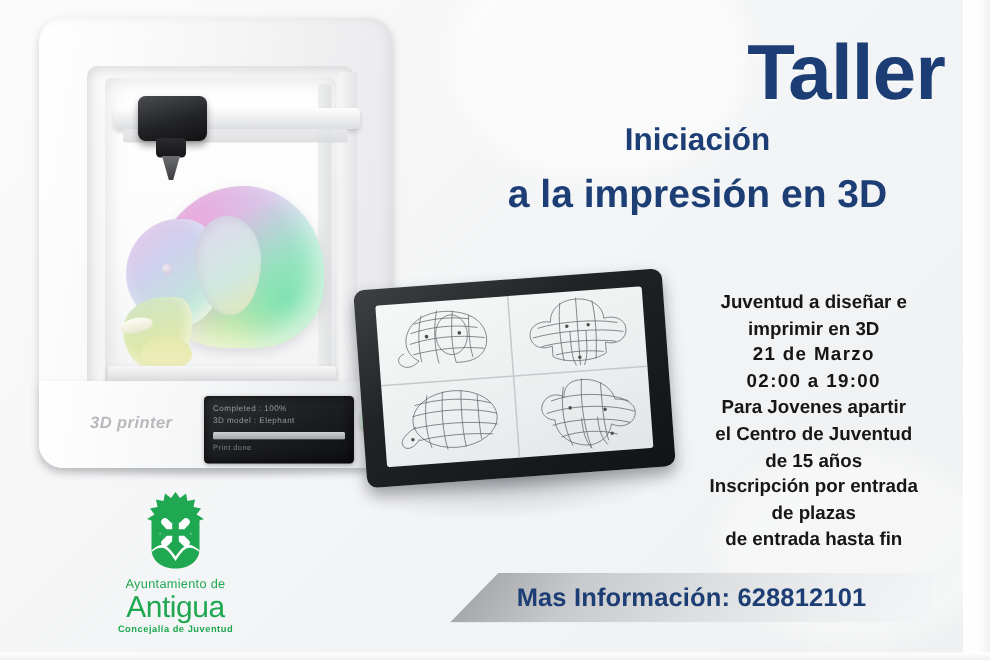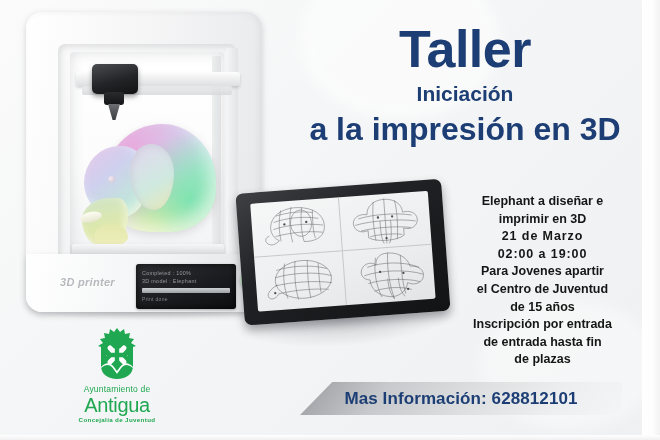--- a/index.html
+++ b/index.html
@@ -125,23 +125,23 @@
     overflow:hidden;display:grid;grid-template-columns:1fr 1fr;grid-template-rows:1fr 1fr;}
   .vp{position:relative;border-right:1px solid #c6c9cb;border-bottom:1px solid #c6c9cb;
     overflow:hidden;}
   .vp:nth-child(2),.vp:nth-child(4){border-right:none;}
   .vp:nth-child(3),.vp:nth-child(4){border-bottom:none;}
   .vp svg{position:absolute;left:0;top:0;width:100%;height:100%;}
 
   
   #title-block{position:absolute;left:300px;top:22px;width:330px;text-align:center;}
   .t-main{font-weight:700;font-size:52px;line-height:54px;color:#1c3e74;
-    letter-spacing:-.5px;text-shadow:0 1px 0 rgba(255,255,255,.6);}
+    letter-spacing:-.5px;text-shadow:0 1px 0 rgba(255,255,255,.6);text-align:right;}
   .t-sub1{font-weight:700;font-size:21px;line-height:36px;color:#1c3e74;}
-  .t-sub2{font-weight:700;font-size:32px;line-height:34px;color:#1c3e74;}
+  .t-sub2{font-weight:700;font-size:26px;line-height:34px;color:#1c3e74;}
 
   #body-block{position:absolute;left:455px;top:193px;width:175px;text-align:center;
     color:#161616;font-weight:700;font-size:12.5px;line-height:17.6px;}
   #body-block .sp{letter-spacing:.9px;}
 
   
   #banner{position:absolute;left:300px;top:382px;width:322px;height:33px;
     background:linear-gradient(125deg,#9a9ca1 0%,#c7c9cc 26%,#dcdee0 52%,#eceef0 78%,#f4f5f6 100%);
     clip-path:polygon(10% 0,100% 0,100% 100%,0 100%);}
   #banner-text{position:absolute;left:300px;top:382px;width:322px;height:33px;
@@ -265,30 +265,30 @@
     </div>
   </div>
 
   <div id="title-block">
     <div class="t-main">Taller</div>
     <div class="t-sub1">Iniciación</div>
     <div class="t-sub2">a la impresión en 3D</div>
   </div>
 
   <div id="body-block">
-    <div>Elephant a diseñar e</div>
+    <div>Juventud a diseñar e</div>
     <div>imprimir en 3D</div>
     <div class="sp">21  de  Marzo</div>
     <div class="sp">02:00  a  19:00</div>
     <div>Para Jovenes apartir</div>
     <div>el Centro de Juventud</div>
     <div>de 15 años</div>
     <div>Inscripción por entrada</div>
+    <div>de plazas</div>
     <div>de entrada hasta fin</div>
-    <div>de plazas</div>
   </div>
 
   <div id="banner"></div>
   <div id="banner-text">Mas Información: 628812101</div>
 
   <div id="logo">
     <div class="shield">
       <svg viewBox="0 0 44 52" width="44" height="52">
         <path d="M22 0 L25 4 L29 1 L30 6 L35 5 L34 10 L39 11 L36 15 L41 18 L35 20 L38 24 L32 24 L33 29 L27 26 L26 31 L22 27 L18 31 L17 26 L11 29 L12 24 L6 24 L9 20 L3 18 L8 15 L5 11 L10 10 L9 5 L14 6 L15 1 L19 4 Z" fill="#1fa851"></path>
         <path d="M6 16 L38 16 L38 38 C38 46 31 51 22 51 C13 51 6 46 6 38 Z" fill="#1fa851"></path>

